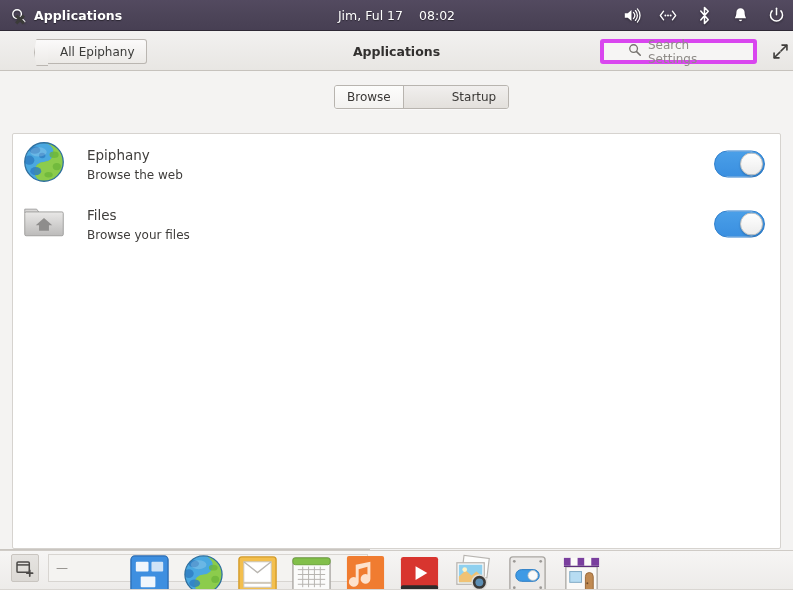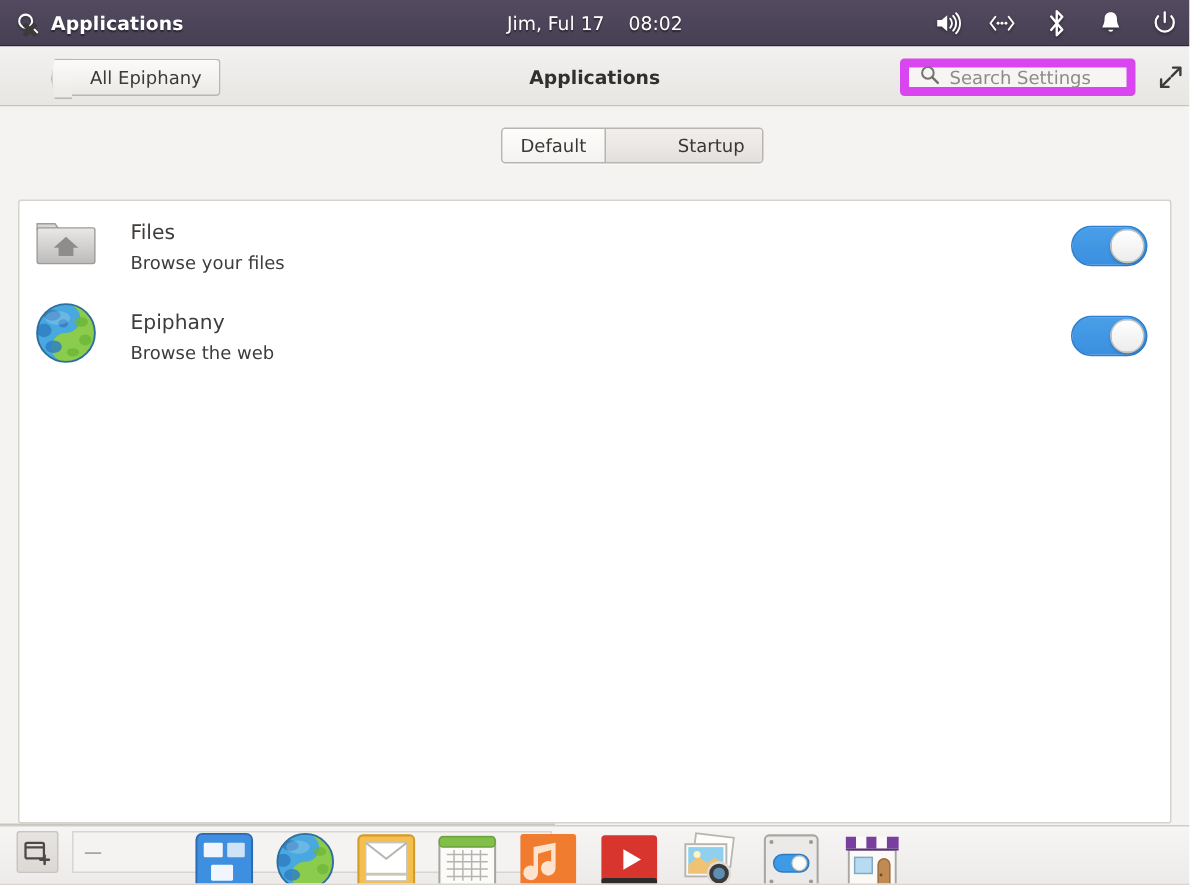--- a/index.html
+++ b/index.html
@@ -72,22 +72,22 @@
     border: 1px solid #bab6b1; border-right: none;
     clip-path: polygon(100% 0, 100% 100%, 18% 100%, 0 50%, 18% 0);
   }
   .hb-title {
     position: absolute; left: 0; right: 0; top: 44px;
     text-align: center; font-size: 12.5px; font-weight: bold; color: #32302f;
   }
   .search-field {
     position: absolute; left: 600px; top: 39px; width: 157px; height: 25px;
     background: #f6f5f4;
-    border: 6px solid #d946ef; border-radius: 3px;
-    display: flex; align-items: center; gap: 6px; padding: 0 7px;
+    border: 4px solid #d946ef; border-radius: 3px;
+    display: flex; align-items: center; gap: 6px; padding: 0 24px;
     cursor: text;
   }
   .search-field .ph { font-size: 12px; color: #8e8b87; }
   .expand-btn {
     position: absolute; left: 772px; top: 43px; width: 17px; height: 17px;
     cursor: pointer;
   }
 
   
   .content {
@@ -259,48 +259,25 @@
     <path d="M10.6 2.2h5.2v5.2" fill="none" stroke="#3f3d3b" stroke-width="1.7" stroke-linecap="round" stroke-linejoin="round"></path>
     <line x1="15.4" y1="2.6" x2="9.6" y2="8.4" stroke="#3f3d3b" stroke-width="1.7" stroke-linecap="round"></line>
     <path d="M7.4 15.8H2.2v-5.2" fill="none" stroke="#3f3d3b" stroke-width="1.7" stroke-linecap="round" stroke-linejoin="round"></path>
     <line x1="2.6" y1="15.4" x2="8.4" y2="9.6" stroke="#3f3d3b" stroke-width="1.7" stroke-linecap="round"></line>
   </svg>
 </div>
 
 <div class="content">
 
   <div class="tabswitch">
-    <div class="tab active">Default</div>
+    <div class="tab active">Browse</div>
     <div class="tab">Startup</div>
   </div>
 
   <div class="app-card">
-
-    <div class="app-row">
-      <div class="app-icon">
-        <svg width="44" height="44" viewBox="0 0 48 48">
-          <defs>
-            <linearGradient id="folderg" x1="0" y1="0" x2="0" y2="1">
-              <stop offset="0" stop-color="#e9e8e7"></stop>
-              <stop offset="1" stop-color="#bcbbba"></stop>
-            </linearGradient>
-          </defs>
-          <path d="M3 10h13l3 4h-16z" fill="#d9d8d7" stroke="#9e9d9c" stroke-width="1"></path>
-          <rect x="3" y="13" width="42" height="26" rx="1.5" fill="url(#folderg)" stroke="#9c9b9a" stroke-width="1"></rect>
-          <path d="M24 19.5 33 27.5h-3.6v6h-10.8v-6H15z" fill="#8e8d8c"></path>
-        </svg>
-      </div>
-      <div class="app-text">
-        <span class="app-name">Files</span>
-        <span class="app-desc">Browse your files</span>
-      </div>
-      <div class="toggle">
-        <div class="knob"></div>
-      </div>
-    </div>
 
     <div class="app-row">
       <div class="app-icon">
         <svg width="44" height="44" viewBox="0 0 48 48">
           <defs>
             <clipPath id="globeclip">
                 <circle cx="24" cy="24" r="21"></circle>
               </clipPath>
           </defs>
           <circle cx="24" cy="24" r="21" fill="#4aa8e0"></circle>
@@ -325,20 +302,43 @@
       </div>
       <div class="app-text">
         <span class="app-name">Epiphany</span>
         <span class="app-desc">Browse the web</span>
       </div>
       <div class="toggle">
         <div class="knob"></div>
       </div>
     </div>
 
+    <div class="app-row">
+      <div class="app-icon">
+        <svg width="44" height="44" viewBox="0 0 48 48">
+          <defs>
+            <linearGradient id="folderg" x1="0" y1="0" x2="0" y2="1">
+              <stop offset="0" stop-color="#e9e8e7"></stop>
+              <stop offset="1" stop-color="#bcbbba"></stop>
+            </linearGradient>
+          </defs>
+          <path d="M3 10h13l3 4h-16z" fill="#d9d8d7" stroke="#9e9d9c" stroke-width="1"></path>
+          <rect x="3" y="13" width="42" height="26" rx="1.5" fill="url(#folderg)" stroke="#9c9b9a" stroke-width="1"></rect>
+          <path d="M24 19.5 33 27.5h-3.6v6h-10.8v-6H15z" fill="#8e8d8c"></path>
+        </svg>
+      </div>
+      <div class="app-text">
+        <span class="app-name">Files</span>
+        <span class="app-desc">Browse your files</span>
+      </div>
+      <div class="toggle">
+        <div class="knob"></div>
+      </div>
+    </div>
+
   </div>
 </div>
 
 <div class="win-shadow"></div>
 
 <div class="dock">
 
   <div class="dock-ws-btn">
     <svg width="19" height="17" viewBox="0 0 20 18">
       <rect x="1" y="2" width="13" height="11" rx="1.2" fill="none" stroke="#4c4a48" stroke-width="1.6"></rect>

